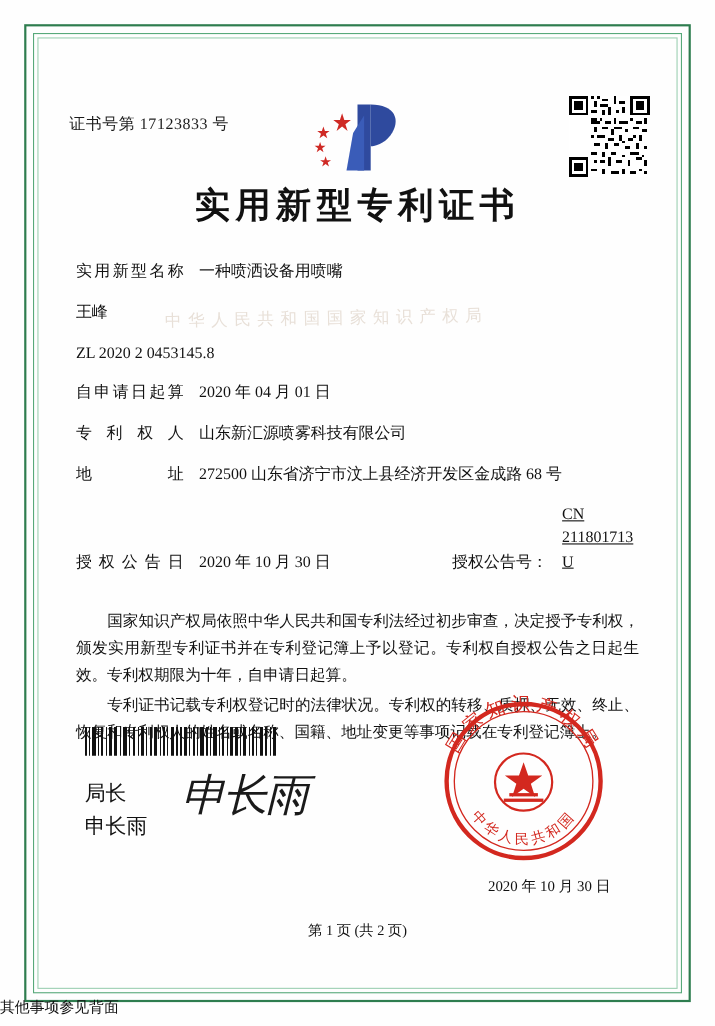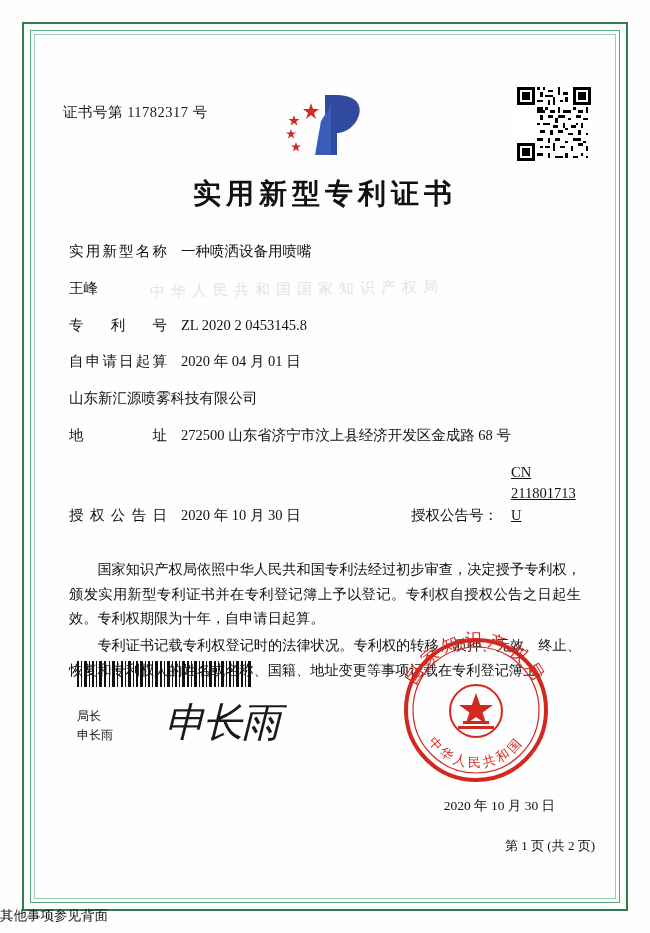--- a/index.html
+++ b/index.html
@@ -82,24 +82,23 @@
   .qr {
     position: absolute;
     right: 4px;
     top: 32px;
     width: 74px;
     height: 74px;
   }
 
   .title {
     text-align: center;
-    font-size: 28px;
+    font-size: 32px;
     font-weight: bold;
     letter-spacing: 5px;
-    margin-top: 10px;
     margin-bottom: 28px;
     font-family: "Liberation Serif", serif;
     color: #111;
   }
 
   .fields {
     position: relative;
     padding: 0 14px;
   }
   .field-row {
@@ -158,21 +157,21 @@
     left: 22px;
     top: 606px;
     width: 176px;
     height: 26px;
   }
 
   .sign-block {
     position: absolute;
     left: 22px;
     top: 652px;
-    font-size: 12px;
+    font-size: 19px;
     line-height: 1.6;
     color: #111;
   }
   .sign-name {
     display: block;
   }
   .signature {
     position: absolute;
     left: 110px;
     top: 640px;
@@ -199,21 +198,21 @@
     top: 742px;
     font-size: 13.5px;
     color: #111;
   }
 
   .page-no {
     position: absolute;
     left: 0;
     right: 0;
     top: 782px;
-    text-align: right;
+    text-align: center;
     font-size: 13px;
     color: #111;
   }
 
   .footer-note {
     position: absolute;
     left: 0;
     right: 0;
     bottom: 8px;
     text-align: left;
@@ -239,21 +238,21 @@
 
   <div class="frame-outer"></div>
   <div class="frame-inner"></div>
   <div class="frame-inner2"></div>
 
   <div class="watermark">中华人民共和国国家知识产权局</div>
 
   <div class="content">
 
     <div class="top-row">
-      <div class="cert-no">证书号第 11782317 号</div>
+      <div class="cert-no">证书号第 17123833 号</div>
 
       <div class="logo">
         <svg viewBox="0 0 100 80" width="100" height="80">
 
           <g fill="#cf2a25">
             <polygon points="36,18 38,24 44,24 39,28 41,34 36,30 31,34 33,28 28,24 34,24"></polygon>
             <polygon points="19,30 20.4,34 24.6,34 21.2,36.6 22.5,40.6 19,38.1 15.5,40.6 16.8,36.6 13.4,34 17.6,34"></polygon>
             <polygon points="16,44 17.2,47.6 21,47.6 17.9,49.8 19.1,53.4 16,51.2 12.9,53.4 14.1,49.8 11,47.6 14.8,47.6"></polygon>
             <polygon points="21,57 22.2,60.6 26,60.6 22.9,62.8 24.1,66.4 21,64.2 17.9,66.4 19.1,62.8 16,60.6 19.8,60.6"></polygon>
           </g>
@@ -358,30 +357,30 @@
       <div class="field-row">
         <div class="field-label"><span class="label-spread">实用新型名称</span></div>
         <div class="field-value">一种喷洒设备用喷嘴</div>
       </div>
 
       <div class="field-row">
         <div class="field-value">王峰</div>
       </div>
 
       <div class="field-row">
-        <div class="field-label"><span class="label-spread">专利号</span></div>
         <div class="field-value">ZL 2020 2 0453145.8</div>
       </div>
 
       <div class="field-row">
         <div class="field-label"><span class="label-spread">自申请日起算</span></div>
         <div class="field-value">2020 年 04 月 01 日</div>
       </div>
 
       <div class="field-row">
+        <div class="field-label"><span class="label-spread">专利权人</span></div>
         <div class="field-value">山东新汇源喷雾科技有限公司</div>
       </div>
 
       <div class="field-row">
         <div class="field-label"><span class="label-spread">地址</span></div>
         <div class="field-value">272500 山东省济宁市汶上县经济开发区金成路 68 号</div>
       </div>
 
       <div class="field-row two-col">
         <div class="field-label"><span class="label-spread">授权公告日</span></div>

